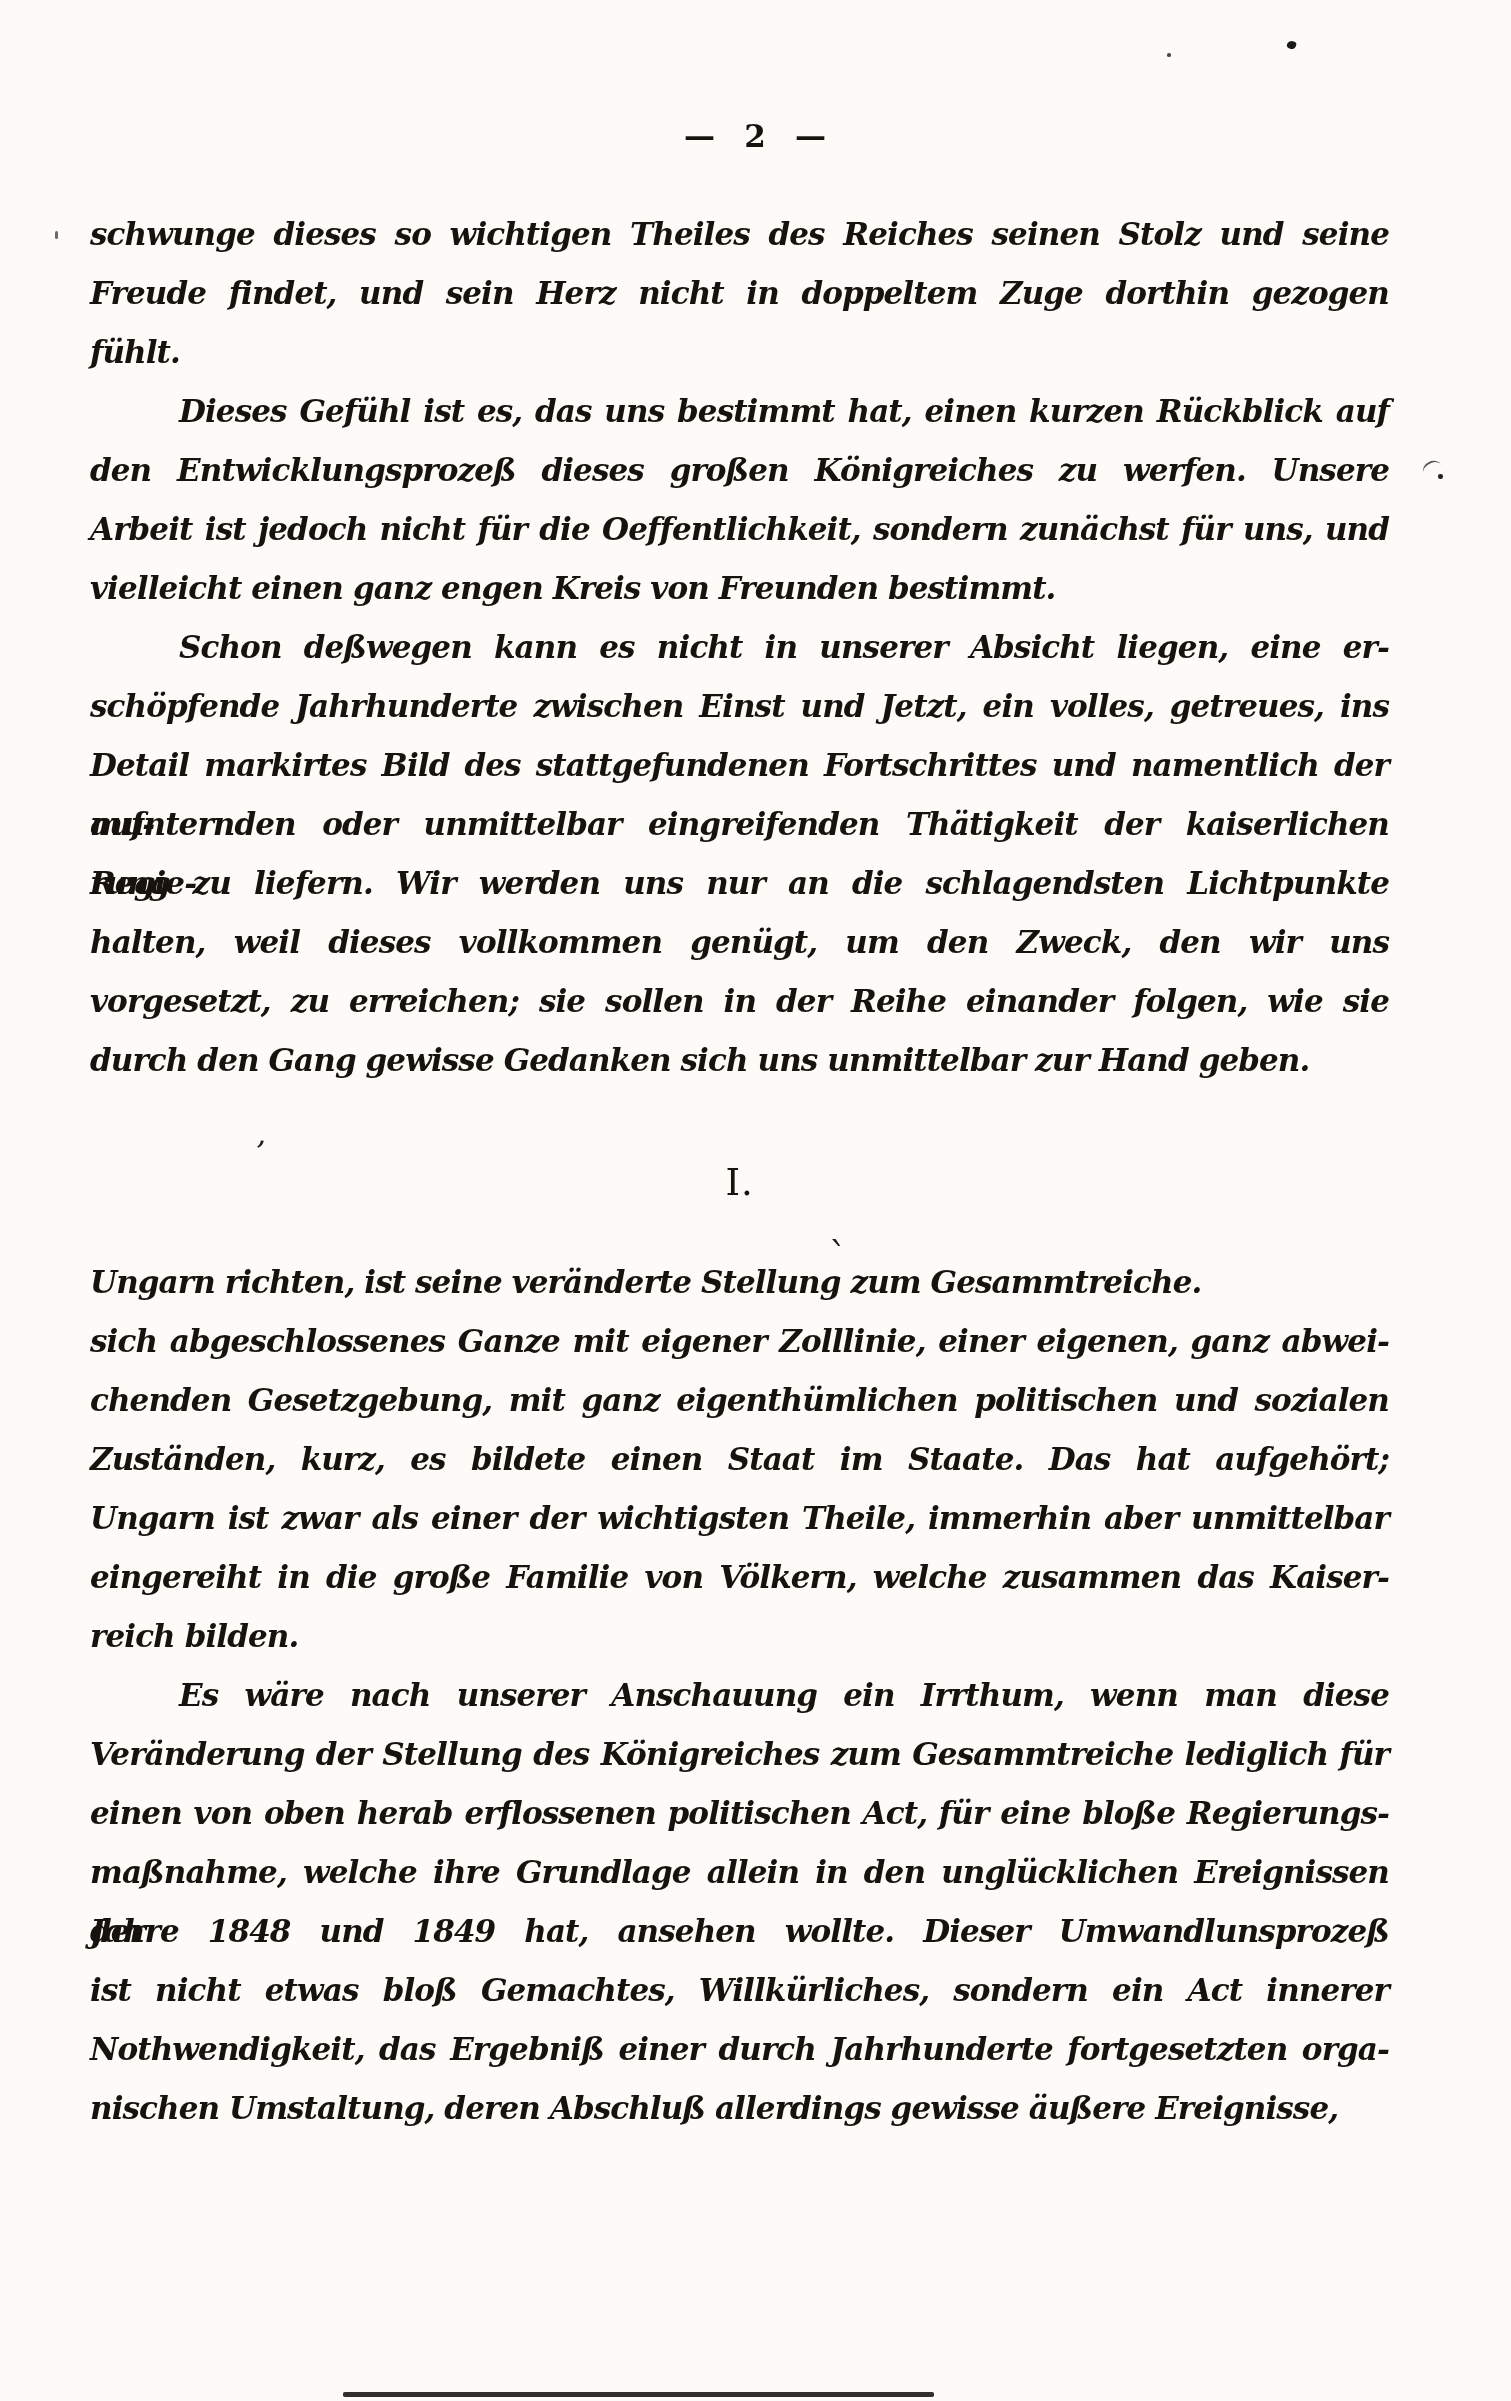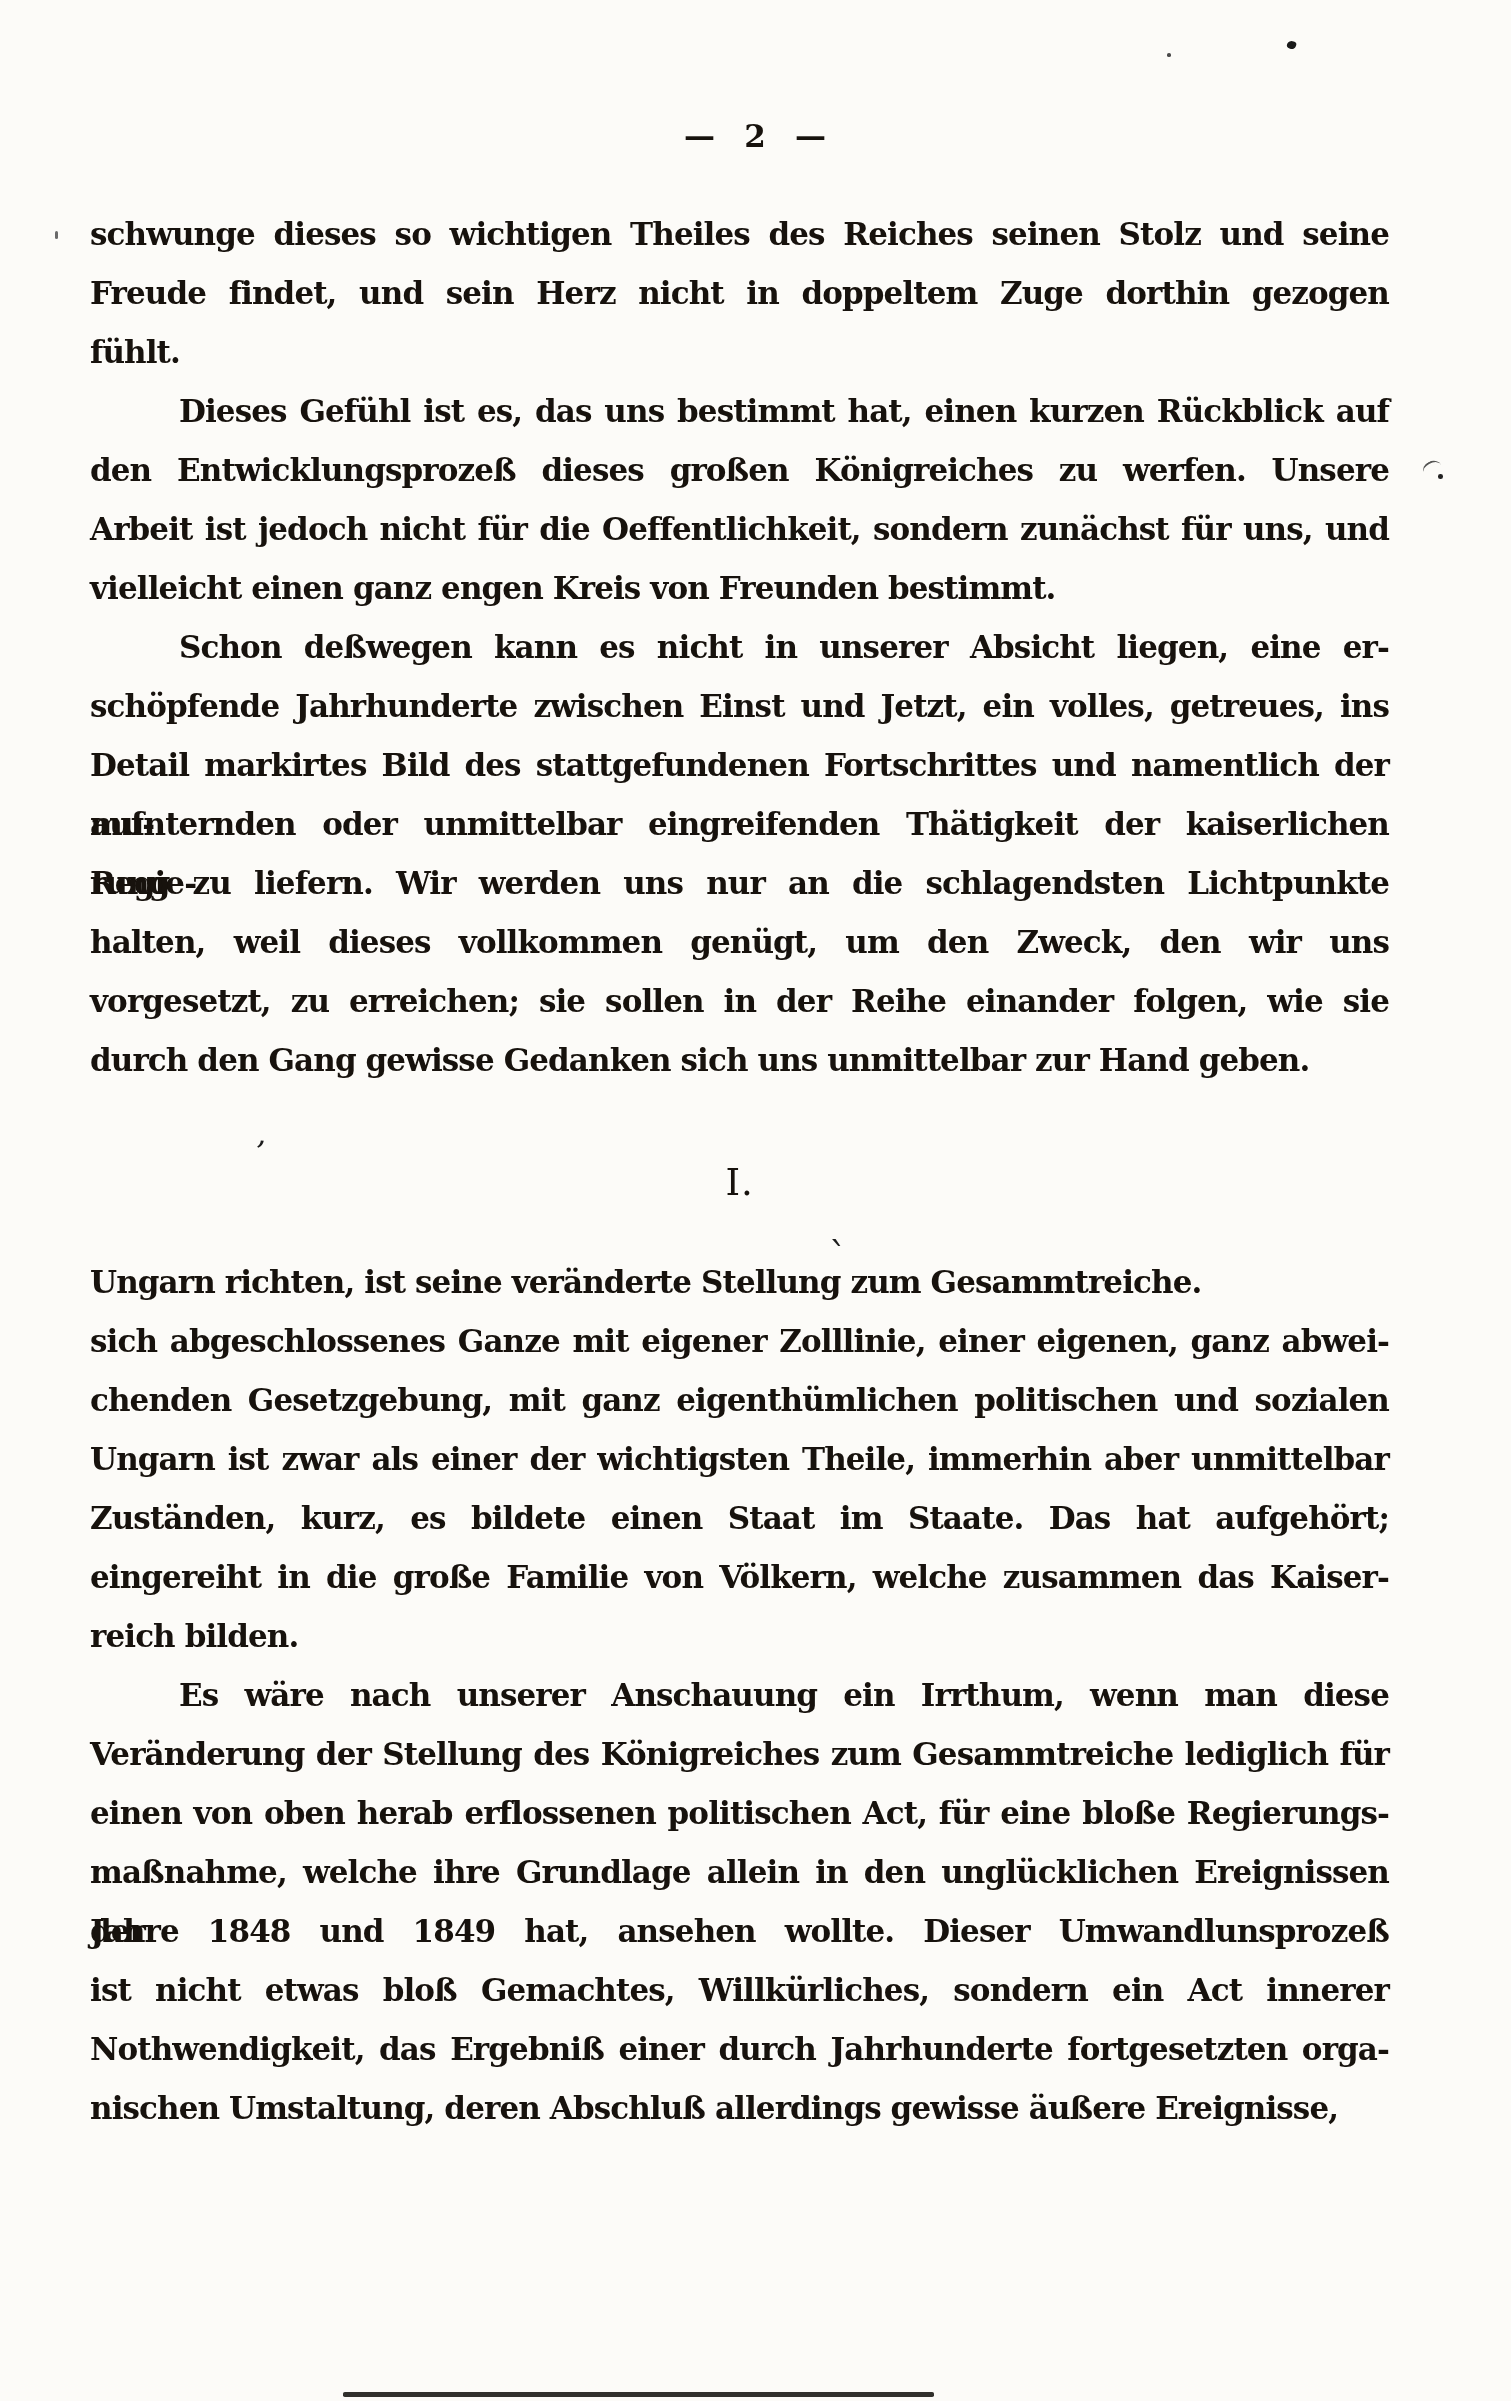--- a/index.html
+++ b/index.html
@@ -39,20 +39,21 @@
   .line {
     height: 59px;
     line-height: 59px;
     font-size: 31px;
     font-weight: bold;
     letter-spacing: -0.9px;
     text-align: justify;
     text-align-last: justify;
     white-space: normal;
     overflow: visible;
+    font-style: italic;
   }
   .line.last {
     text-align: right;
     text-align-last: left;
   }
   .line.indent { text-indent: 89px; }
   .section-heading {
     height: 59px;
     line-height: 59px;
     margin-top: 63px;
@@ -108,22 +109,22 @@
 
     <div class="section-heading">I.</div>
 
     <div class="para-group">
         <div class="paragraph">
           <div class="line last">Ungarn richten, ist seine veränderte Stellung zum Gesammtreiche.</div>
         </div>
         <div class="paragraph">
           <div class="line">sich abgeschlossenes Ganze mit eigener Zolllinie, einer eigenen, ganz abwei-</div>
           <div class="line">chenden Gesetzgebung, mit ganz eigenthümlichen politischen und sozialen</div>
+          <div class="line">Zuständen, kurz, es bildete einen Staat im Staate. Das hat aufgehört;</div>
           <div class="line">Ungarn ist zwar als einer der wichtigsten Theile, immerhin aber unmittelbar</div>
-          <div class="line">Zuständen, kurz, es bildete einen Staat im Staate. Das hat aufgehört;</div>
           <div class="line">eingereiht in die große Familie von Völkern, welche zusammen das Kaiser-</div>
           <div class="line last">reich bilden.</div>
         </div>
         <div class="paragraph">
           <div class="line indent">Es wäre nach unserer Anschauung ein Irrthum, wenn man diese</div>
           <div class="line">Veränderung der Stellung des Königreiches zum Gesammtreiche lediglich für</div>
           <div class="line">einen von oben herab erflossenen politischen Act, für eine bloße Regierungs-</div>
           <div class="line">maßnahme, welche ihre Grundlage allein in den unglücklichen Ereignissen der</div>
           <div class="line">Jahre 1848 und 1849 hat, ansehen wollte. Dieser Umwandlunsprozeß</div>
           <div class="line">ist nicht etwas bloß Gemachtes, Willkürliches, sondern ein Act innerer</div>

